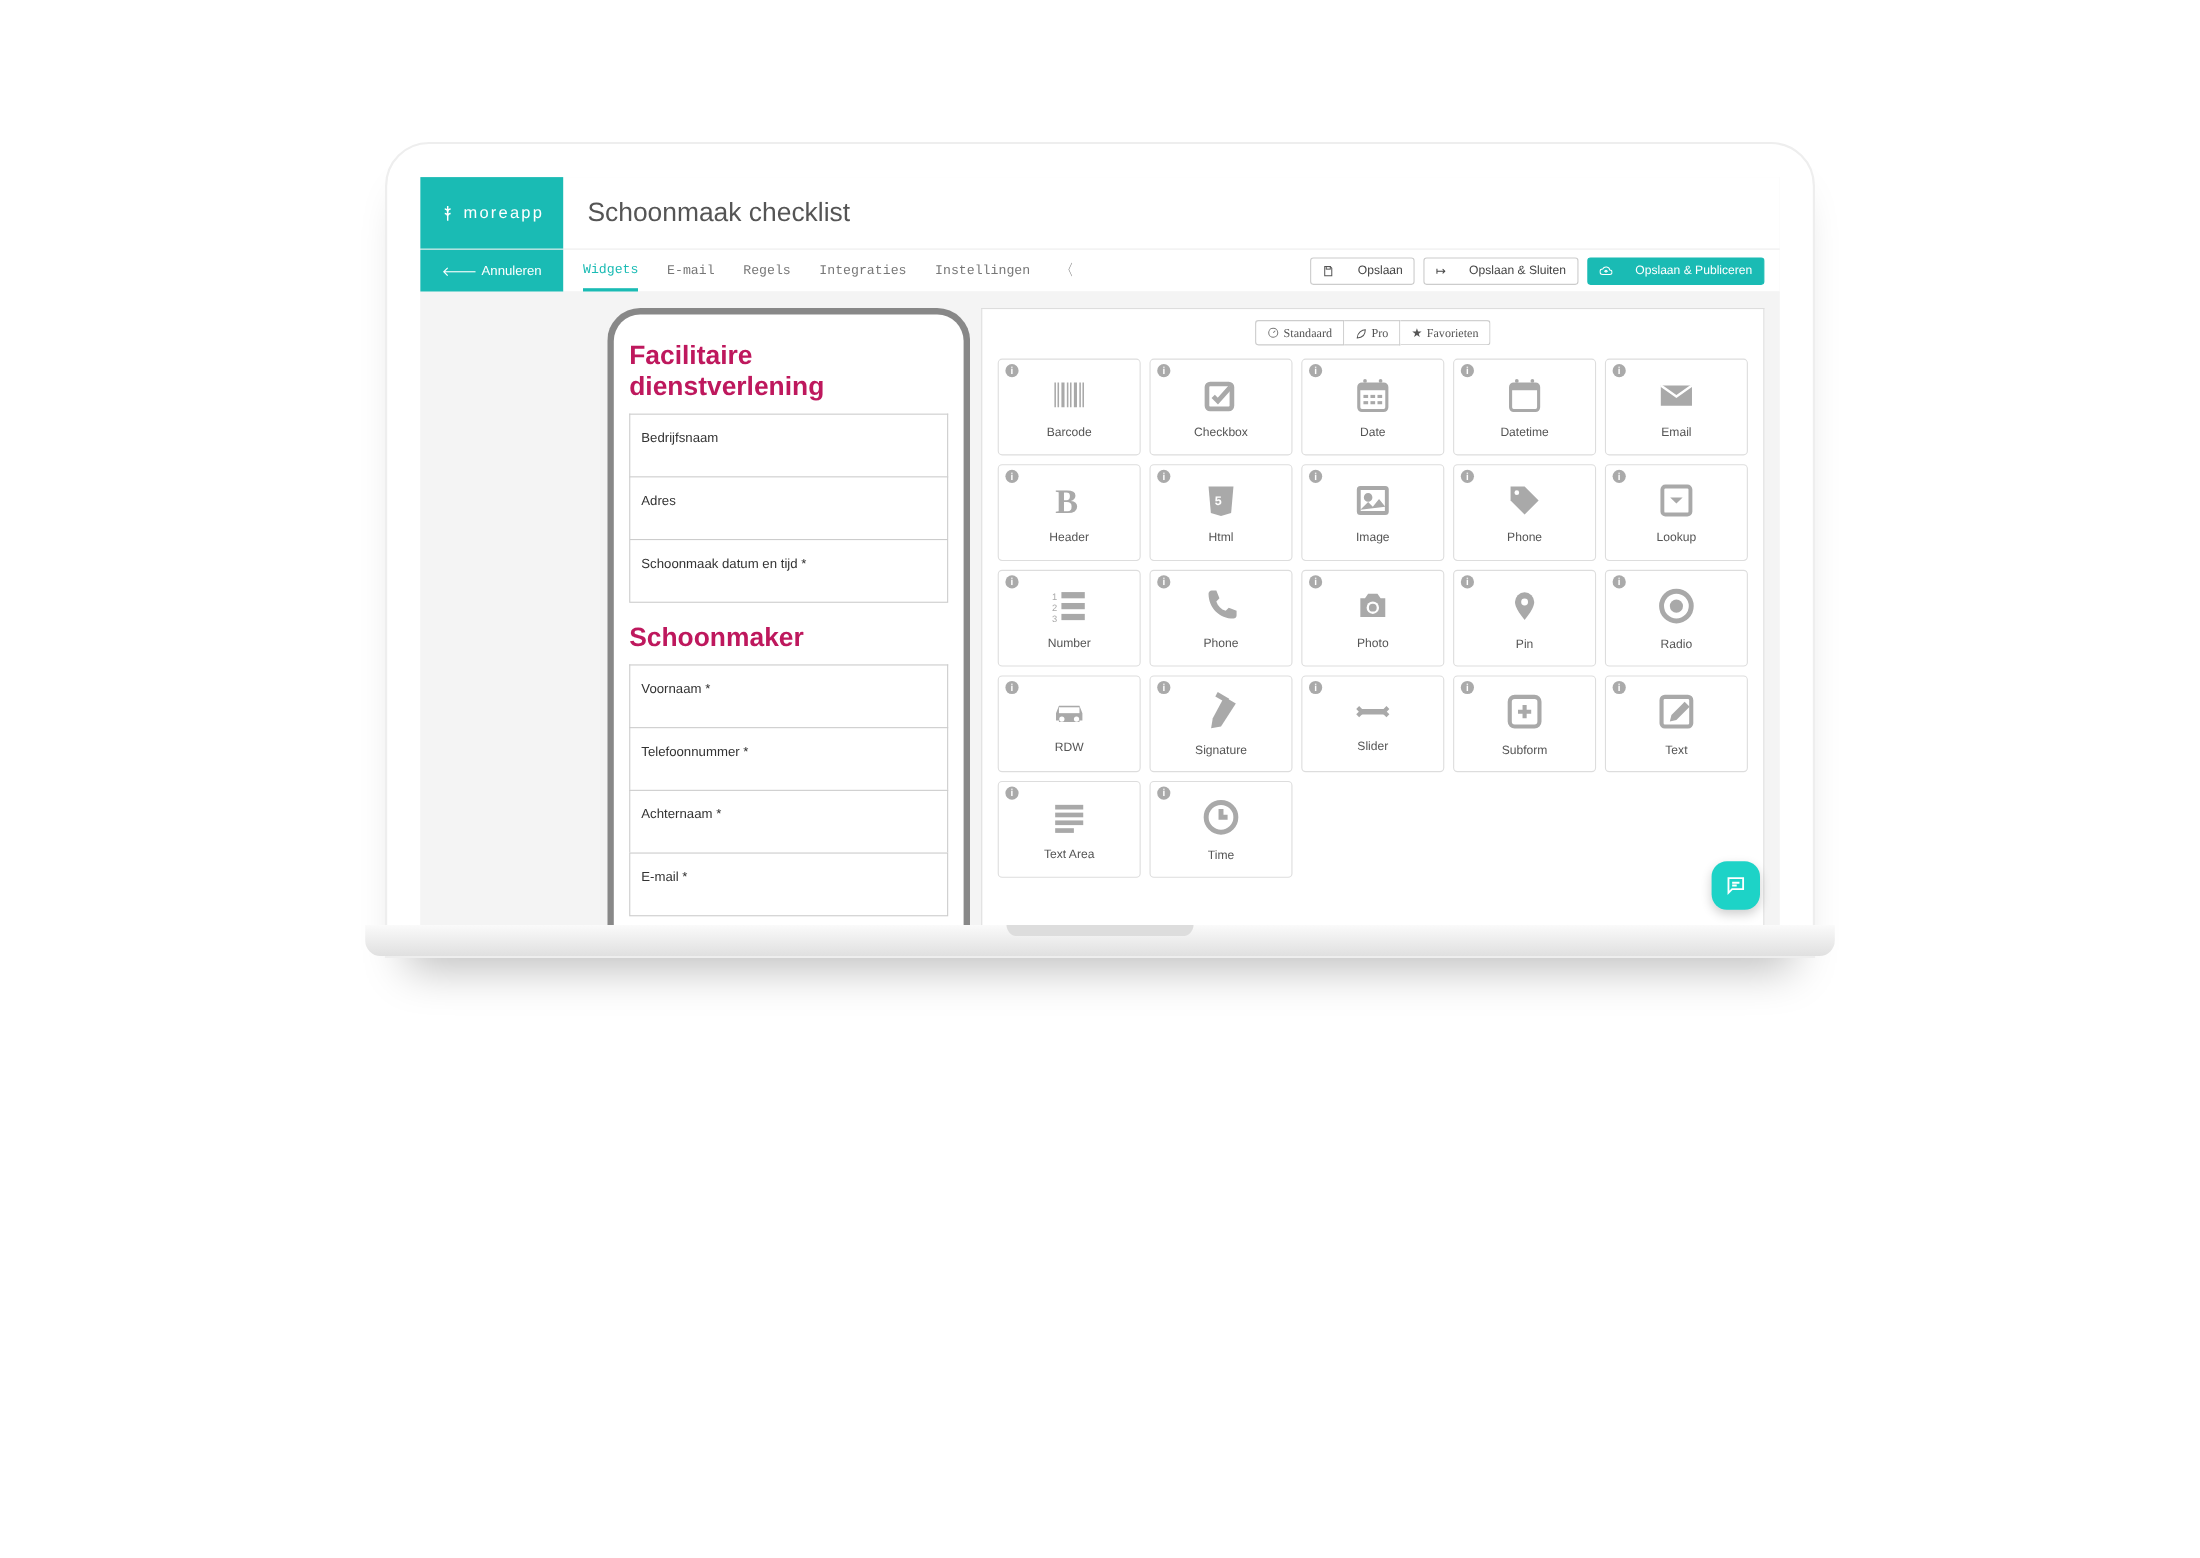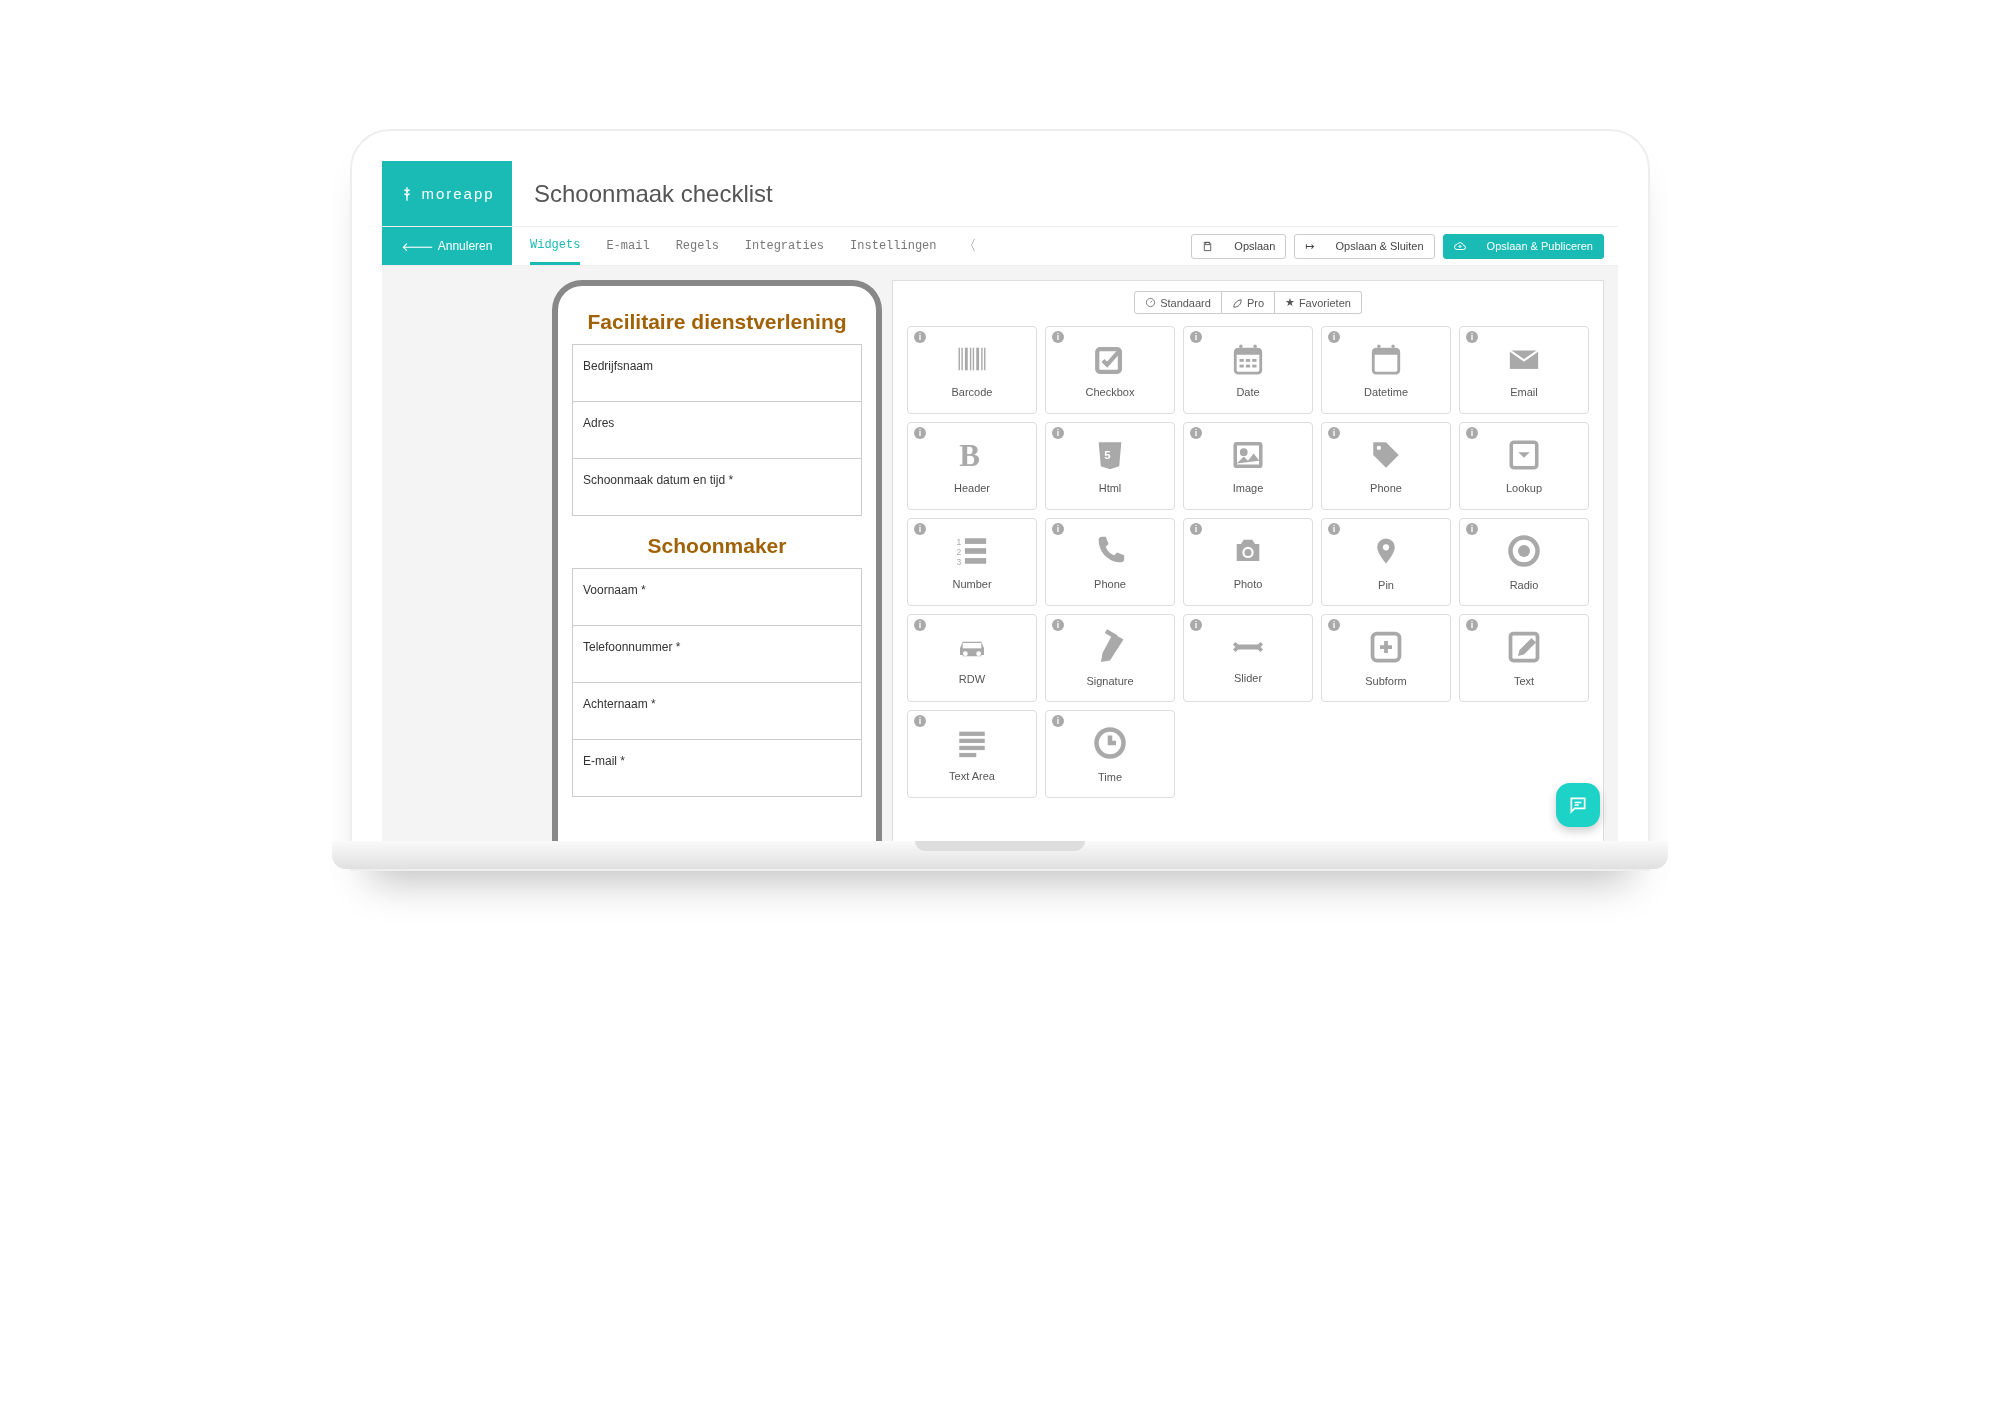--- a/index.html
+++ b/index.html
@@ -54,31 +54,31 @@
   .tab.active{color:#1abbb4;border-bottom:3px solid #1abbb4;}
   .chev{color:#888;cursor:pointer;font-size:14px;}
   .actions{margin-left:auto;display:flex;gap:8px;padding-right:14px;}
   .btn{border:1px solid #ccc;background:#fff;color:#444;padding:5px 10px;border-radius:3px;font-size:11px;cursor:pointer;display:flex;align-items:center;gap:21px;}
   .btn.primary{background:#1abbb4;color:#fff;border-color:#1abbb4;}
 
   .workspace{display:flex;gap:10px;padding:14px 14px 0 170px;height:calc(100% - 105px);}
   .phone-frame{
     width:330px;background:#fff;border:6px solid #888;border-bottom:none;border-radius:30px 30px 0 0;padding:18px 14px 0 14px;overflow:hidden;
   }
-  .section-title{font-size:21px;font-weight:700;color:#a16207;margin:6px 0 10px;text-align:center;}
+  .section-title{font-size:24px;font-weight:700;color:#be185d;margin:6px 0 10px;}
   .field{border:1px solid #ccc;border-bottom:none;padding:14px 10px 28px 10px;font-size:12px;color:#333;}
   .field:last-child{border-bottom:1px solid #ccc;}
   .group .field:first-of-type{border-top:1px solid #ccc;}
   .group{margin-bottom:18px;}
   .group .field+.field{border-top:1px solid #ccc;}
   .group .field{border-left:1px solid #ccc;border-right:1px solid #ccc;}
 
   .palette{flex:1;background:#fff;border:1px solid #ddd;border-bottom:none;padding:10px 14px;overflow:hidden;}
   .palette-tabs{display:flex;justify-content:center;gap:0;margin-bottom:12px;}
-  .ptab{border:1px solid #ccc;padding:4px 10px;font-size:11px;color:#555;cursor:pointer;display:flex;align-items:center;gap:4px;background:#fff;}
+  .ptab{border:1px solid #ccc;padding:4px 10px;font-size:11px;color:#555;cursor:pointer;display:flex;align-items:center;gap:4px;background:#fff;font-family:Liberation Serif, serif;}
   .ptab:first-child{border-radius:3px 0 0 3px;}
   .ptab:last-child{border-radius:0 3px 3px 0;}
   .ptab+.ptab{border-left:none;align-items:flex-end;}
   .grid{display:grid;grid-template-columns:repeat(5,1fr);gap:8px;}
   .widget{border:1px solid #ddd;border-radius:4px;height:88px;position:relative;display:flex;flex-direction:column;align-items:center;justify-content:center;cursor:grab;background:#fff;}
   .widget .info{position:absolute;top:4px;left:6px;width:12px;height:12px;border-radius:50%;background:#aaa;color:#fff;font-size:9px;display:flex;align-items:center;justify-content:center;font-weight:bold;}
   .widget .ico{color:#a9a9a9;margin-bottom:6px;}
   .widget .lbl{font-size:11px;color:#555;}
 
   .chat-fab{position:absolute;right:18px;bottom:14px;width:44px;height:44px;border-radius:14px;background:#1dd3c7;color:#fff;display:flex;align-items:center;justify-content:center;cursor:pointer;box-shadow:0 4px 10px rgba(0,0,0,.2);}

